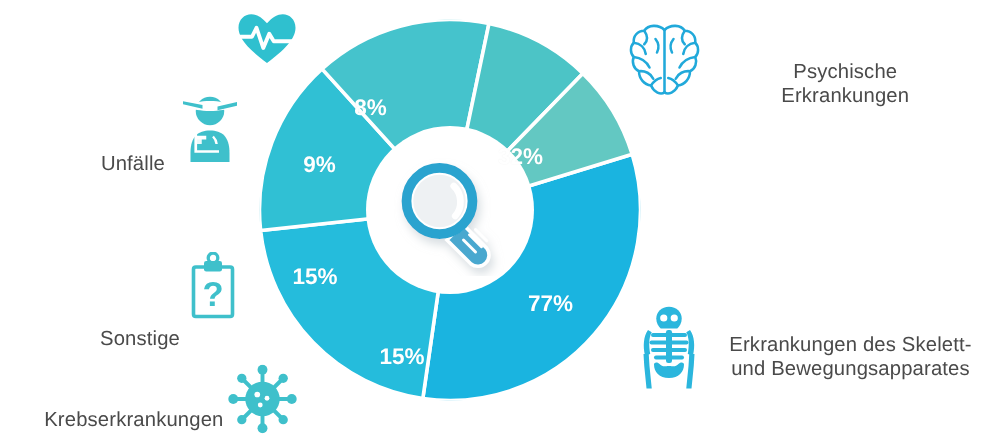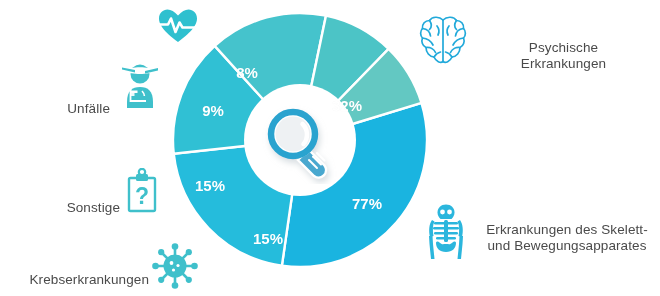--- a/index.html
+++ b/index.html
@@ -75,21 +75,21 @@
       <g fill="#ffffff">
         <path d="M11.5 30.5 L19.5 30.5 L19.5 33 L13.5 33 Z"></path>
       </g>
       <path d="M13 31 L13 40 L27 40 L27 37 L16.5 37 L16.5 31 Z" fill="#ffffff" opacity=".9"></path>
       <path d="M24 31 C27 34 27 38 25 40" fill="none" stroke="#ffffff" stroke-width="1.6"></path>
       <rect x="12" y="36" width="16" height="4.5" fill="#3fc0cb"></rect>
       <path d="M12.5 29 L12.5 41 L28 41" fill="none" stroke="#ffffff" stroke-width="1.8"></path>
     </svg>
   </div>
 
-  <div class="label left" style="left:10px;top:184px;width:110px;">
+  <div class="label left" style="left:10px;top:202px;width:110px;">
     <span>Sonstige</span>
   </div>
 
   <div class="ico" style="left:126px;top:168px;">
     <svg width="32" height="48" viewBox="0 0 32 48">
       <rect x="3" y="10" width="26" height="33" rx="1.5" fill="none" stroke="#3fc0cb" stroke-width="2.4"></rect>
       <rect x="10" y="6" width="12" height="7" rx="1.5" fill="#3fc0cb"></rect>
       <circle cx="16" cy="4" r="3.2" fill="none" stroke="#3fc0cb" stroke-width="2.2"></circle>
       <text x="16" y="36" font-family="'Liberation Sans',sans-serif" font-size="23" font-weight="bold" fill="#3fc0cb" text-anchor="middle">?</text>
     </svg>

